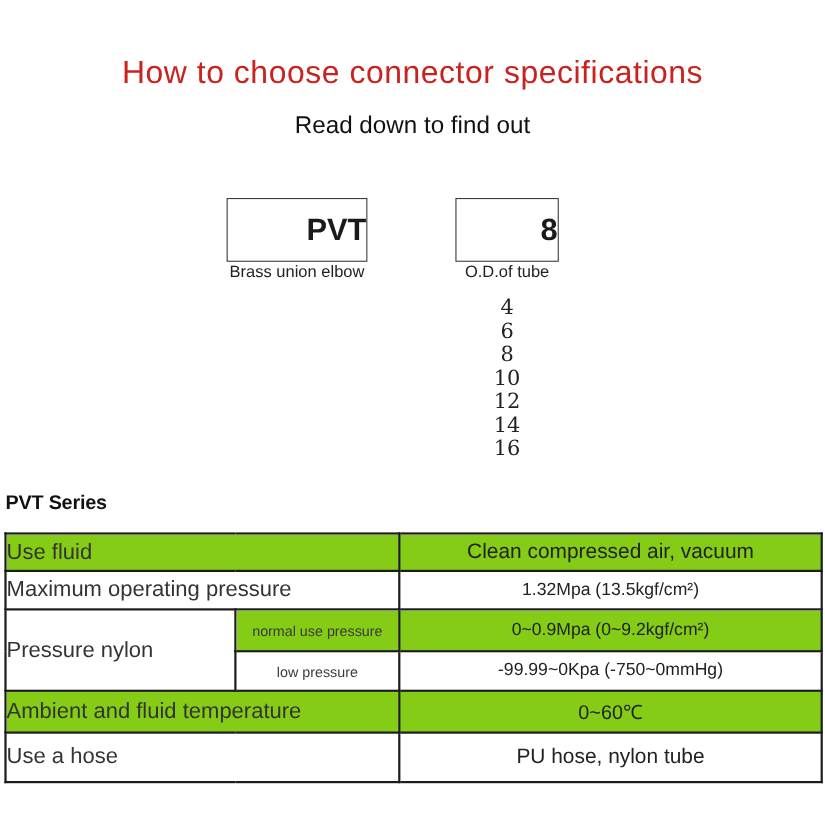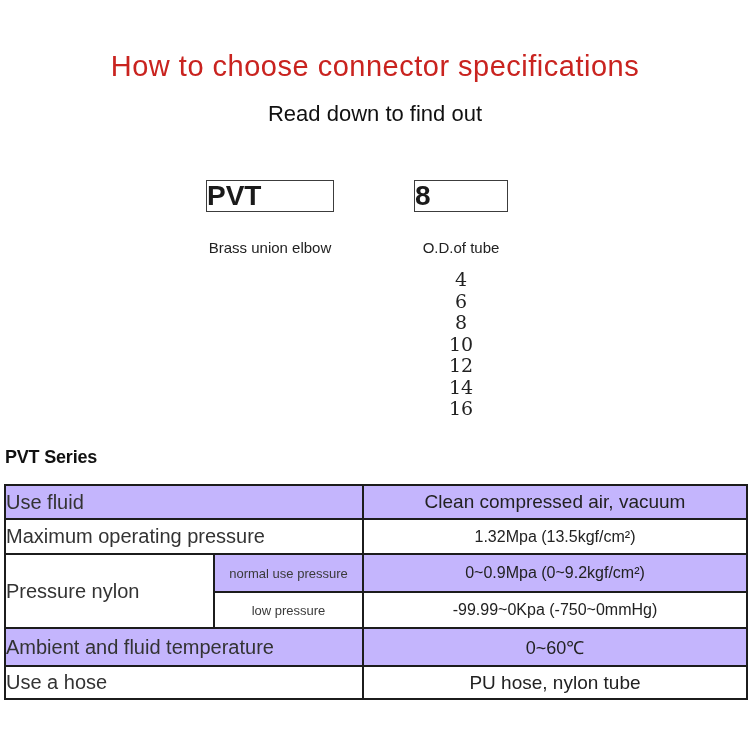--- a/index.html
+++ b/index.html
@@ -28,27 +28,27 @@
     top: 101px; left: 0;
     width: 750px;
     text-align: center;
     font-size: 22px;
     color: #111;
   }
 
   .code-box {
     position: absolute;
     top: 180px;
-    height: 32px;
+    height: 58px;
     box-sizing: border-box;
     border: 1.5px solid #3c3c3c;
     background: #fff;
     display: flex;
     align-items: center;
-    justify-content: flex-start;
+    justify-content: flex-end;
     font-size: 28px;
     font-weight: 700;
     color: #1a1a1a;
   }
   .model-box { left: 206px; width: 128px; }
   .tube-box  { left: 414px; width: 94px; }
 
   .box-caption {
     position: absolute;
     top: 239px;
@@ -104,29 +104,29 @@
   }
   td.sub-cell {
     font-size: 13px;
     color: #3a3a3a;
     text-align: center;
   }
   td.value-cell {
     text-align: center;
     color: #222;
   }
-  .beige { background: #c4b5fd; }
+  .beige { background: #84cc16; }
   .white { background: #ffffff; }
 
   tr.r1 { height: 34px; }
   tr.r2 { height: 35px; }
   tr.r3 { height: 38px; }
   tr.r4 { height: 36px; padding-left: 28px; }
   tr.r5 { height: 38px; }
-  tr.r6 { height: 33px; }
+  tr.r6 { height: 45px; }
 
   .v19 { font-size: 19px; }
   .v16 { font-size: 16px; }
   .v15 { font-size: 18px; }
 </style>
 </head>
 <body>
 
 <div class="page">
 

